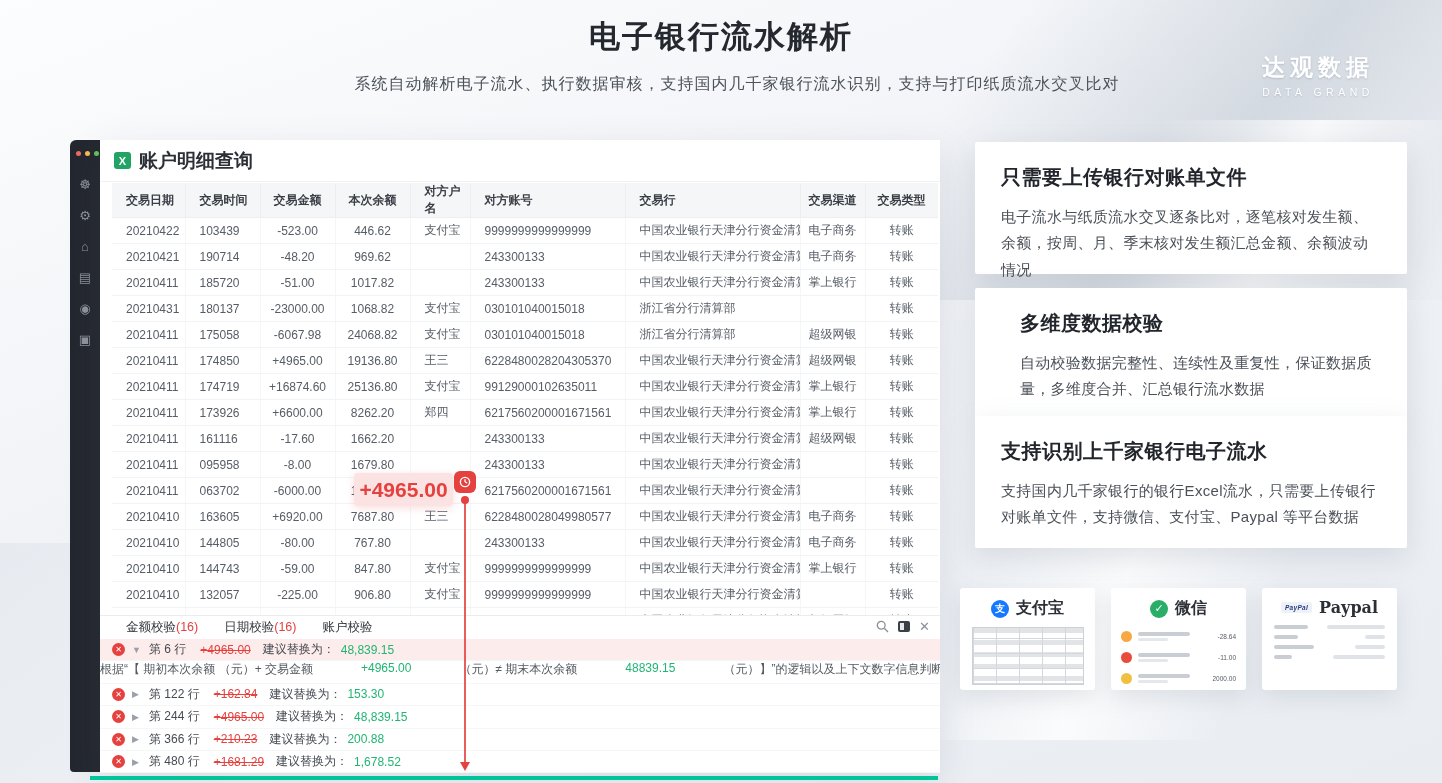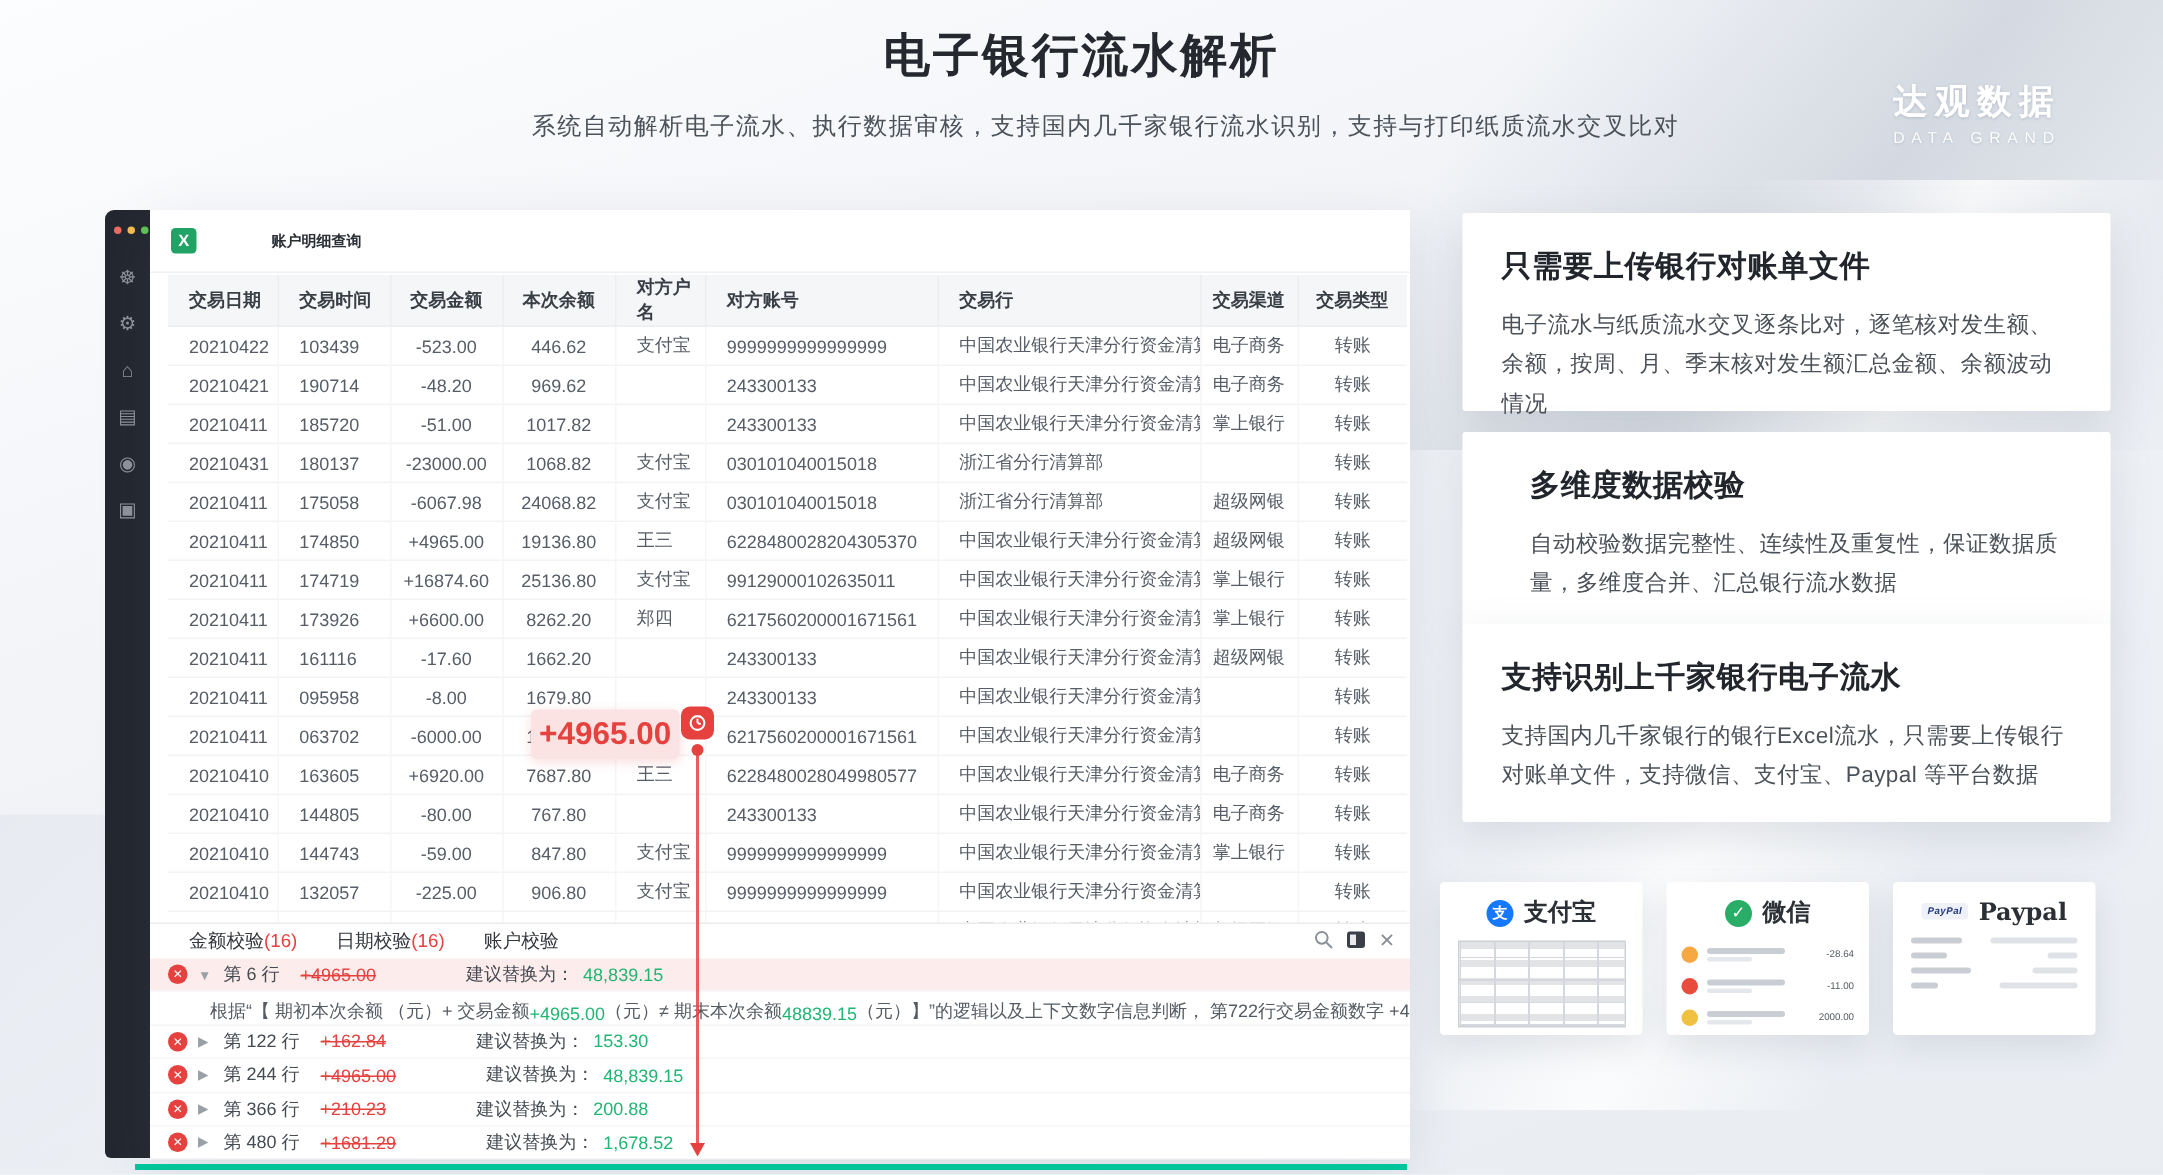--- a/index.html
+++ b/index.html
@@ -36,21 +36,21 @@
   .dot { width:5px; height:5px; border-radius:50%; }
   .dot.r { background:var(--dot-red);} .dot.y { background:var(--dot-yellow);} .dot.g { background:var(--dot-green);}
   #sidebar-icons { display:flex; flex-direction:column; align-items:center; gap:18px; margin-top:22px; }
   .sicon { color:#8d939c; font-size:13px; line-height:13px; cursor:pointer; }
 
   .win { position:absolute; left:100px; top:140px; width:840px; height:632px; background:#fff;
          box-shadow:0 10px 34px rgba(90,100,120,.14); }
   .doc-header { height:42px; display:flex; align-items:center; padding-left:14px; border-bottom:1px solid #f0f1f3; }
   .xls-icon { width:17px; height:17px; background:var(--excel-green); border-radius:3px; color:#fff;
               font-size:11px; font-weight:bold; display:flex; align-items:center; justify-content:center; margin-right:8px; }
-  .doc-title { font-size:10px; font-weight:bold; color:#2b2f36;margin-left:42px; }
+  .doc-title { font-size:19px; font-weight:bold; color:#2b2f36; }
 
   
   .tablewrap { position:absolute; left:12px; right:2px; top:43px; height:432px; overflow:hidden; }
   table { width:826px; border-collapse:collapse; table-layout:fixed; }
   th { height:22px; background:#f5f6f8; font-size:12px; font-weight:bold; color:#3a3f46;
        text-align:left; padding-left:14px; border:1px solid #eceef1; border-top:none; }
   td { height:26px; font-size:12px; color:#565d66; text-align:left; padding-left:14px;
        border-bottom:1px solid #f2f3f5; border-left:1px solid #f5f6f8; white-space:nowrap; overflow:hidden; }
   tr td:first-child, tr th:first-child { border-left:none; }
   .c0{width:73px;} .c1{width:75px;} .c2{width:75px;text-align:center;padding-left:0;}
@@ -86,24 +86,24 @@
   .panel-ic::after { content:""; position:absolute; left:2px; top:2px; width:4px; height:7px; background:#e8eaec; }
   .close-ic { color:#8a9097; font-size:13px; line-height:13px; }
   .vrow { height:22.4px; display:flex; align-items:center; padding-left:12px; font-size:12px; color:#454b52;
           border-bottom:1px solid #f5f6f8; }
   .vrow.hl { background:var(--pink); }
   .err-ic { width:13px; height:13px; min-width:13px; background:var(--red); border-radius:50%; color:#fff;
             font-size:8px; font-weight:bold; display:flex; align-items:center; justify-content:center; margin-right:7px; }
   .caret { color:#9aa0a8; font-size:9px; margin-right:8px; width:9px; }
   .vlabel { margin-right:14px; }
   .old { color:var(--red); text-decoration:line-through; margin-right:12px; }
-  .sug { margin-right:6px;margin-left:48px; }
+  .sug { margin-right:6px; }
   .new { color:var(--green); }
-  .vexp { height:22.4px; display:flex; align-items:flex-end; padding-left:40px; font-size:12px; color:#555b62;
-          border-bottom:1px solid #f5f6f8; white-space:nowrap; overflow:hidden; }
+  .vexp { height:22.4px; display:flex; align-items:flex-start; font-size:12px; color:#555b62;
+          border-bottom:1px solid #f5f6f8; white-space:nowrap; overflow:hidden;gap:48px; }
   .vexp .green { color:var(--green); }
 
   .bottom-line { position:absolute; left:90px; top:776px; width:848px; height:4px; background:var(--teal); }
 
   
   .fcard { position:absolute; left:975px; width:432px; height:132px; background:#fff; border-radius:2px;
            box-shadow:0 10px 28px rgba(130,140,155,.22); padding:22px 26px 0 26px; }
   .f1 { top:142px; } .f2 { top:288px;padding-left:45px; } .f3 { top:416px; }
   .fcard h2 { font-size:20px; font-weight:bold; color:#22262c; letter-spacing:.5px; }
   .fcard p { margin-top:13px; font-size:15px; color:#4b5158; line-height:1.75; letter-spacing:.3px; }

